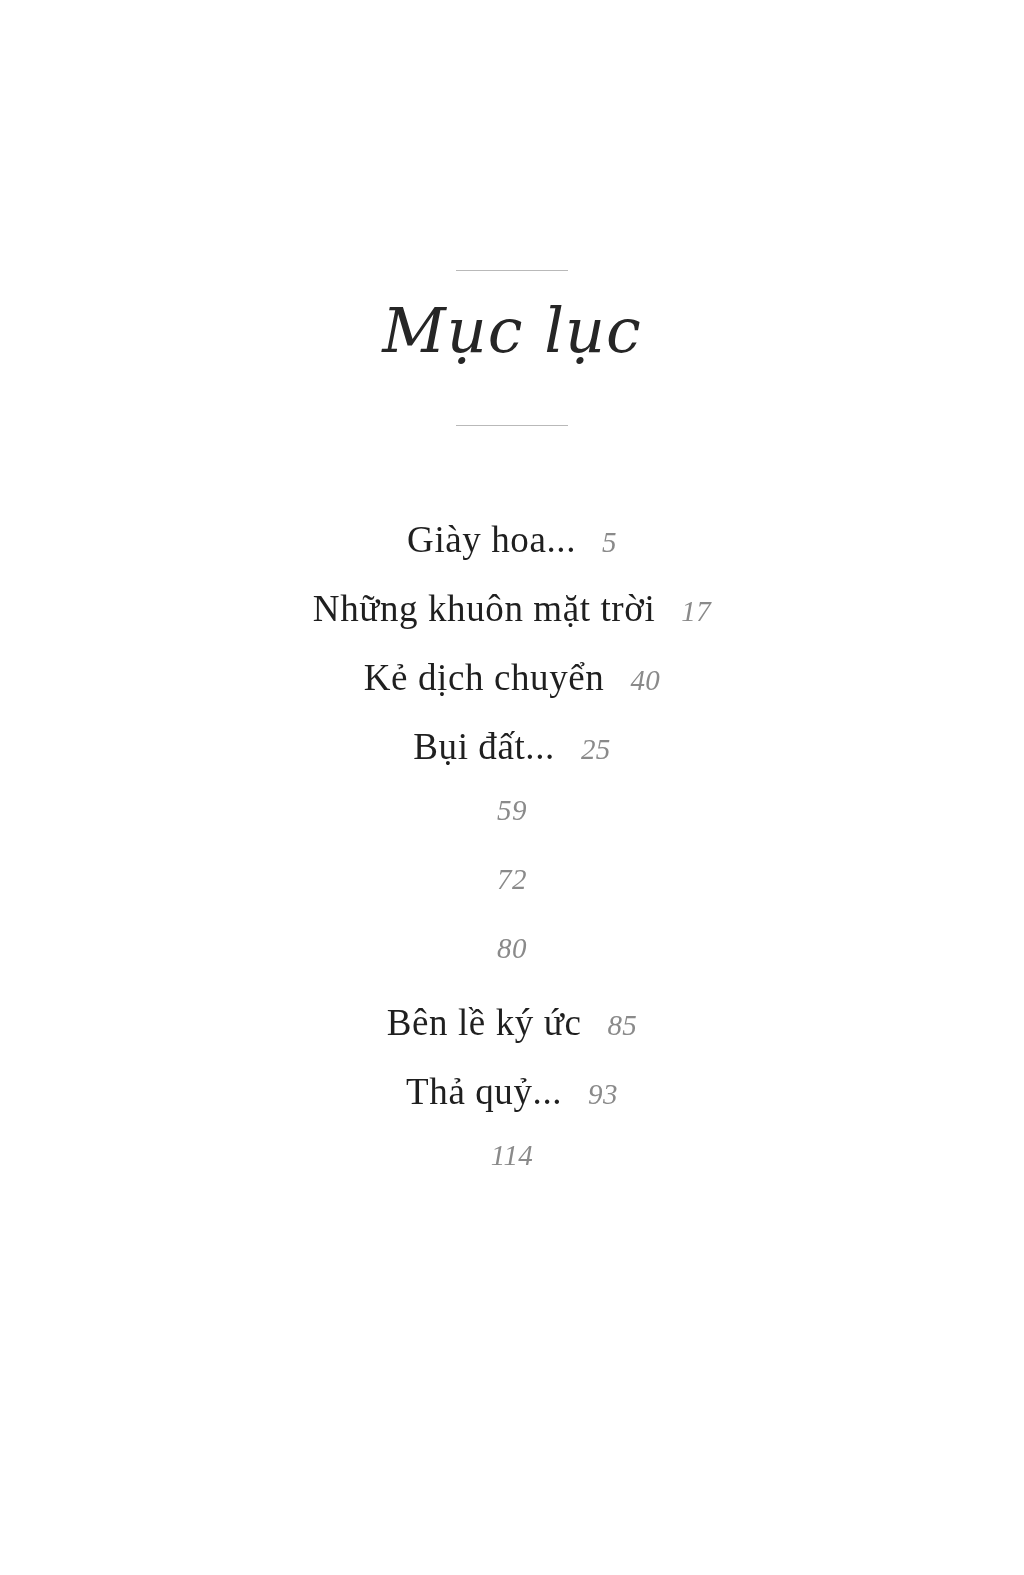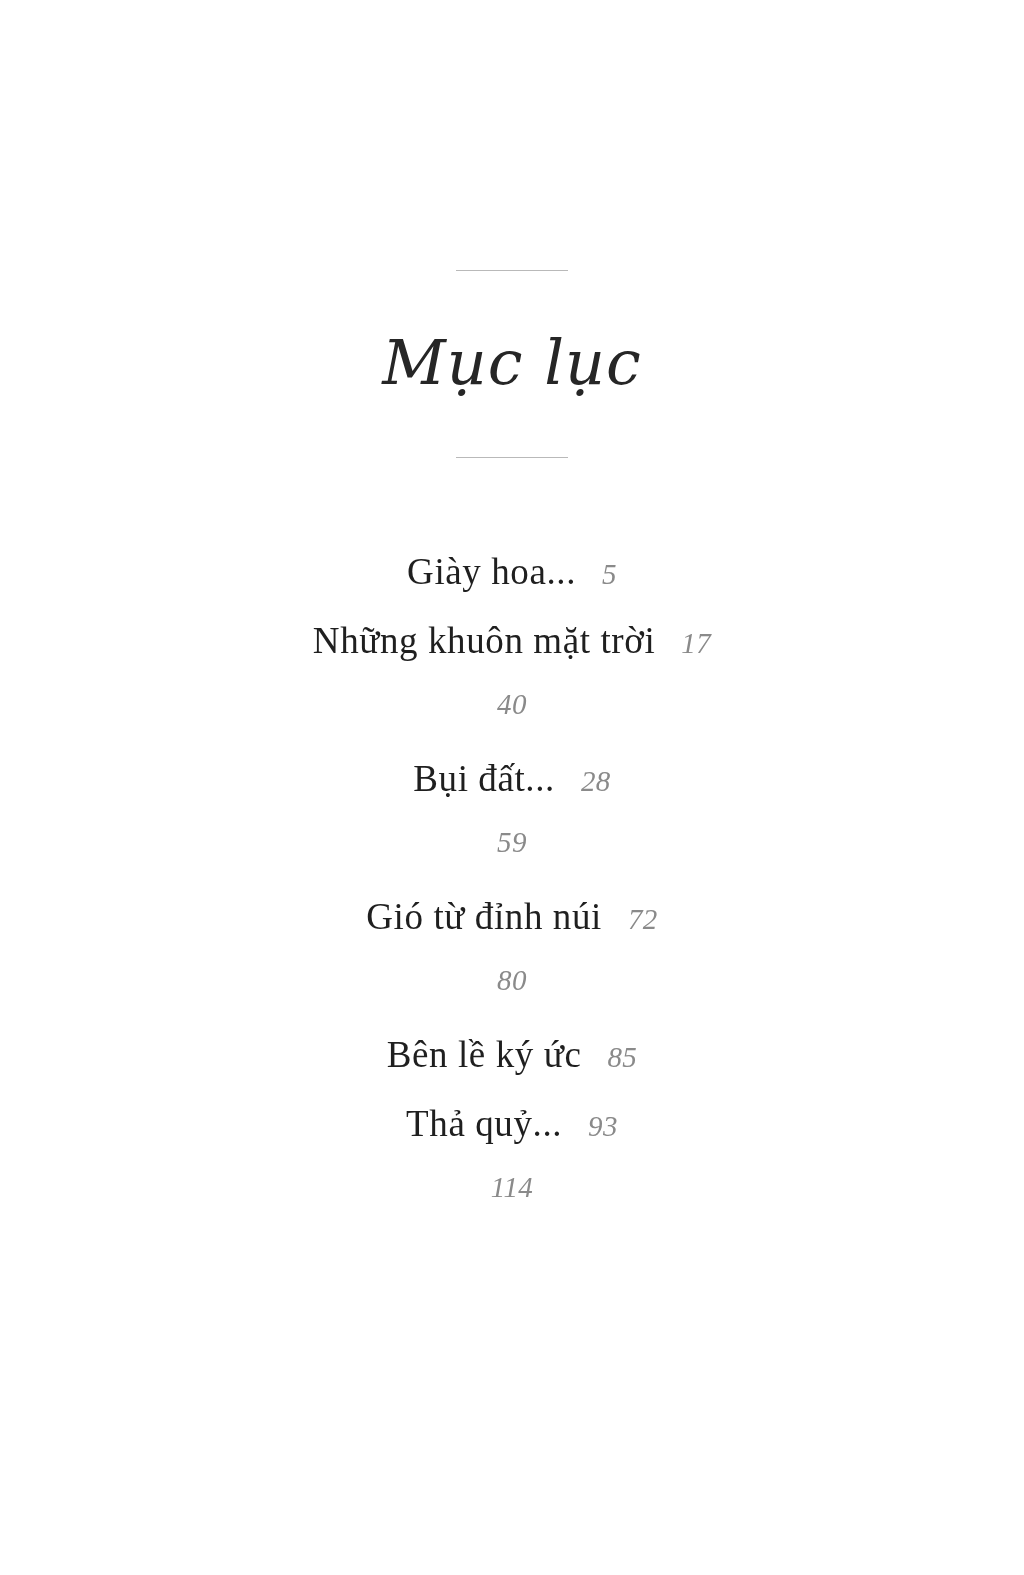--- a/index.html
+++ b/index.html
@@ -35,21 +35,21 @@
     margin-top: 270px;
   }
 
   .toc-title {
     font-family: "DejaVu Serif", serif;
     font-style: italic;
     font-size: 62px;
     line-height: 1.1;
     color: #262626;
     letter-spacing: 1px;
-    margin-top: 58px;
+    margin-top: 26px;
     margin-bottom: 0;
     font-weight: 400;
   }
 
   .rule-bottom {
     margin-top: 60px;
   }
 
   .toc-list {
     margin-top: 92px;
@@ -101,34 +101,34 @@
       <span class="toc-entry-title">Giày hoa...</span>
       <span class="toc-entry-page">5</span>
     </div>
 
     <div class="toc-entry">
       <span class="toc-entry-title">Những khuôn mặt trời</span>
       <span class="toc-entry-page">17</span>
     </div>
 
     <div class="toc-entry">
+      <span class="toc-entry-title">Kẻ dịch chuyển</span>
       <span class="toc-entry-page">40</span>
     </div>
 
     <div class="toc-entry">
       <span class="toc-entry-title">Bụi đất...</span>
-      <span class="toc-entry-page">28</span>
+      <span class="toc-entry-page">25</span>
     </div>
 
     <div class="toc-entry">
       <span class="toc-entry-page">59</span>
     </div>
 
     <div class="toc-entry">
-      <span class="toc-entry-title">Gió từ đỉnh núi</span>
       <span class="toc-entry-page">72</span>
     </div>
 
     <div class="toc-entry">
       <span class="toc-entry-page">80</span>
     </div>
 
     <div class="toc-entry">
       <span class="toc-entry-title">Bên lề ký ức</span>
       <span class="toc-entry-page">85</span>

